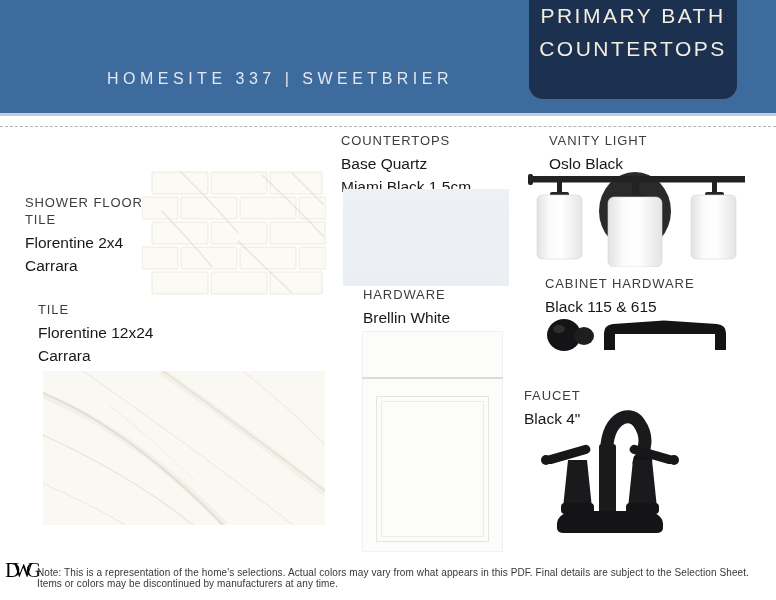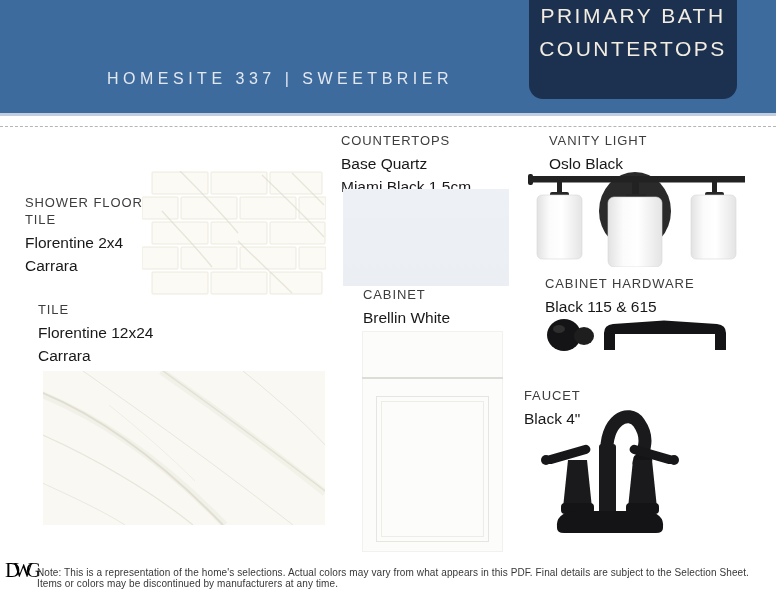--- a/index.html
+++ b/index.html
@@ -122,21 +122,21 @@
   <section class="sel" style="left:341px;top:133px;width:175px;">
     <div class="cat">COUNTERTOPS</div>
     <div class="prod">
       <div>Base Quartz</div>
       <div>Miami Black 1.5cm</div>
     </div>
   </section>
   <div class="visual countertop" style="left:343px;top:189px;width:166px;height:97px;"></div>
 
   <section class="sel" style="left:363px;top:287px;width:150px;">
-    <div class="cat">CABINET</div>
+    <div class="cat">HARDWARE</div>
     <div class="prod">
       <div>Brellin White</div>
     </div>
   </section>
   <div class="visual cabinet" style="left:362px;top:331px;width:141px;height:221px;">
     <div class="cab-drawer"></div>
     <div class="cab-door">
       <div class="cab-panel"></div>
     </div>
   </div>

